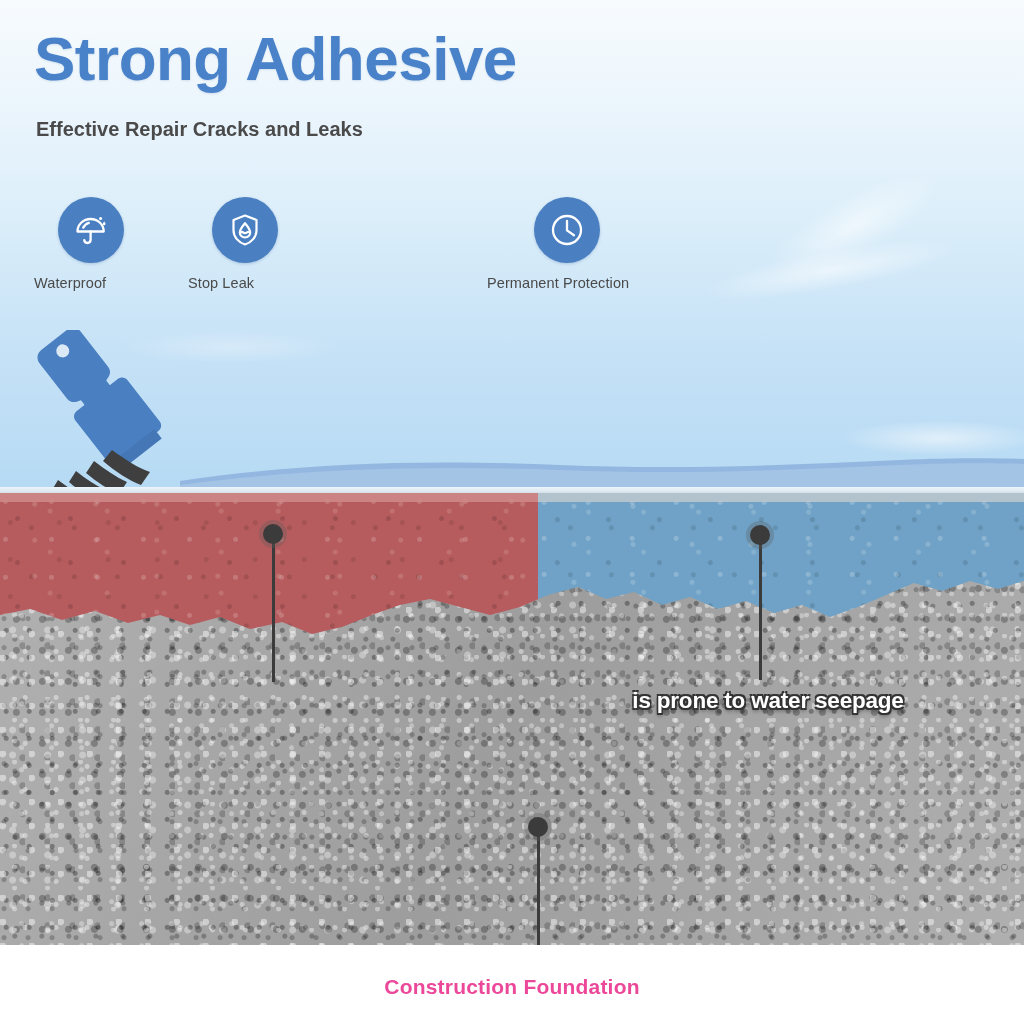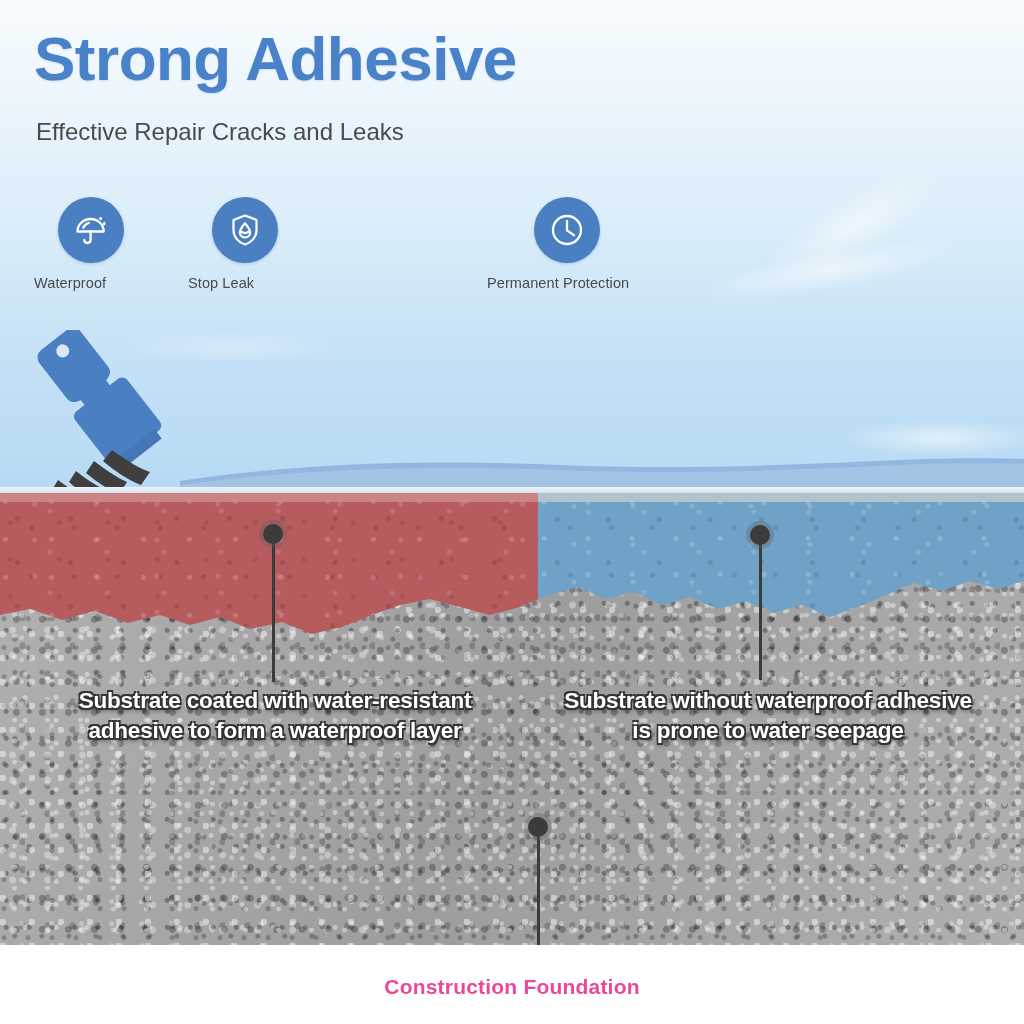--- a/index.html
+++ b/index.html
@@ -32,21 +32,21 @@
   
   .title {
     position:absolute; left:34px; top:28px;
     font-size:62px; font-weight:bold; letter-spacing:-0.5px;
     color:#4a82ca; line-height:1;
     text-shadow:0 1px 2px rgba(120,150,190,.25);
     white-space:nowrap;
   }
   .subtitle {
     position:absolute; left:36px; top:118px;
-    font-size:24px; font-weight:normal; color:#4a4a4a; white-space:nowrap;
+    font-size:20px; font-weight:bold; color:#4a4a4a; white-space:nowrap;
   }
 
   
   .features { position:absolute; left:0; top:185px; width:1024px; height:115px; }
   .feature { position:absolute; top:12px; }
   .f0 { left:34px;  width:114px; }
   .f1 { left:188px; width:114px; }
   .f2 { left:345px; width:114px; }
   .f3 { left:487px; width:160px; }
   .icon-circle {
@@ -296,25 +296,20 @@
   </div>
   <div class="pointer p-right">
     <div class="line"></div>
     <div class="dot"></div>
   </div>
   <div class="pointer p-bottom">
     <div class="line"></div>
     <div class="dot"></div>
   </div>
 
-  <div class="caption cap-left">
-    <div>Substrate coated with water-resistant</div>
-    <div>adhesive to form a waterproof layer</div>
-  </div>
   <div class="caption cap-right">
-    <div>Substrate without waterproof adhesive</div>
     <div>is prone to water seepage</div>
   </div>
 
   <div class="footer-white"></div>
   <div class="foundation-label">Construction Foundation</div>
 
 </div>
 
 </body></html>

